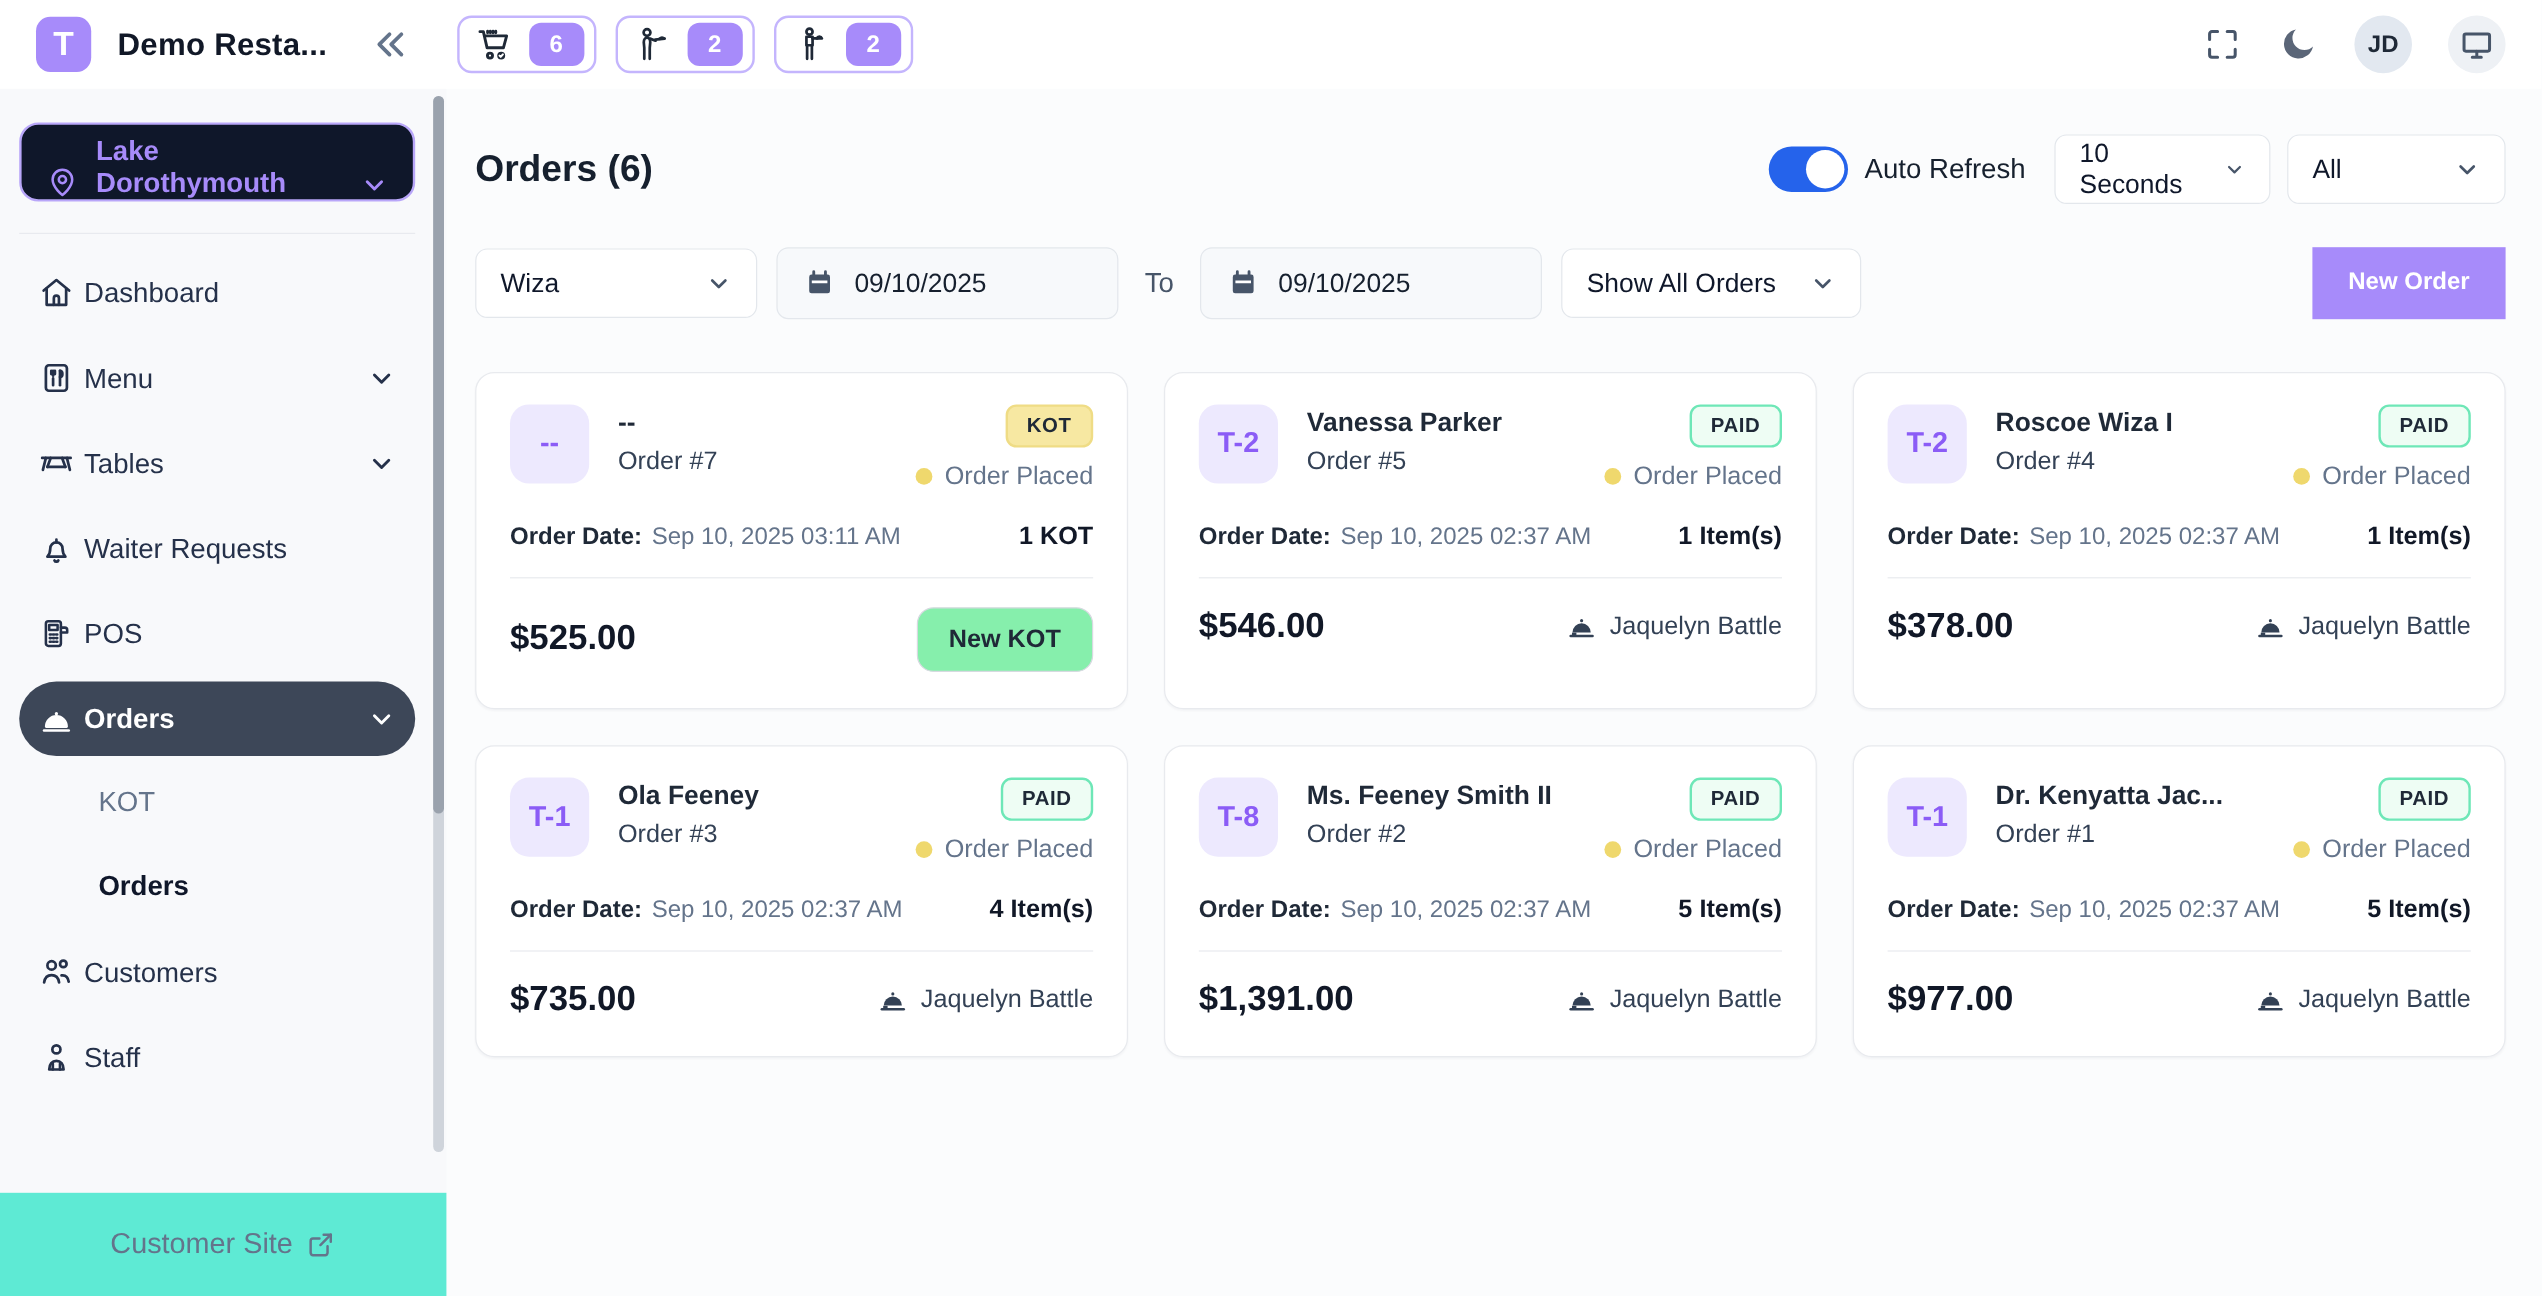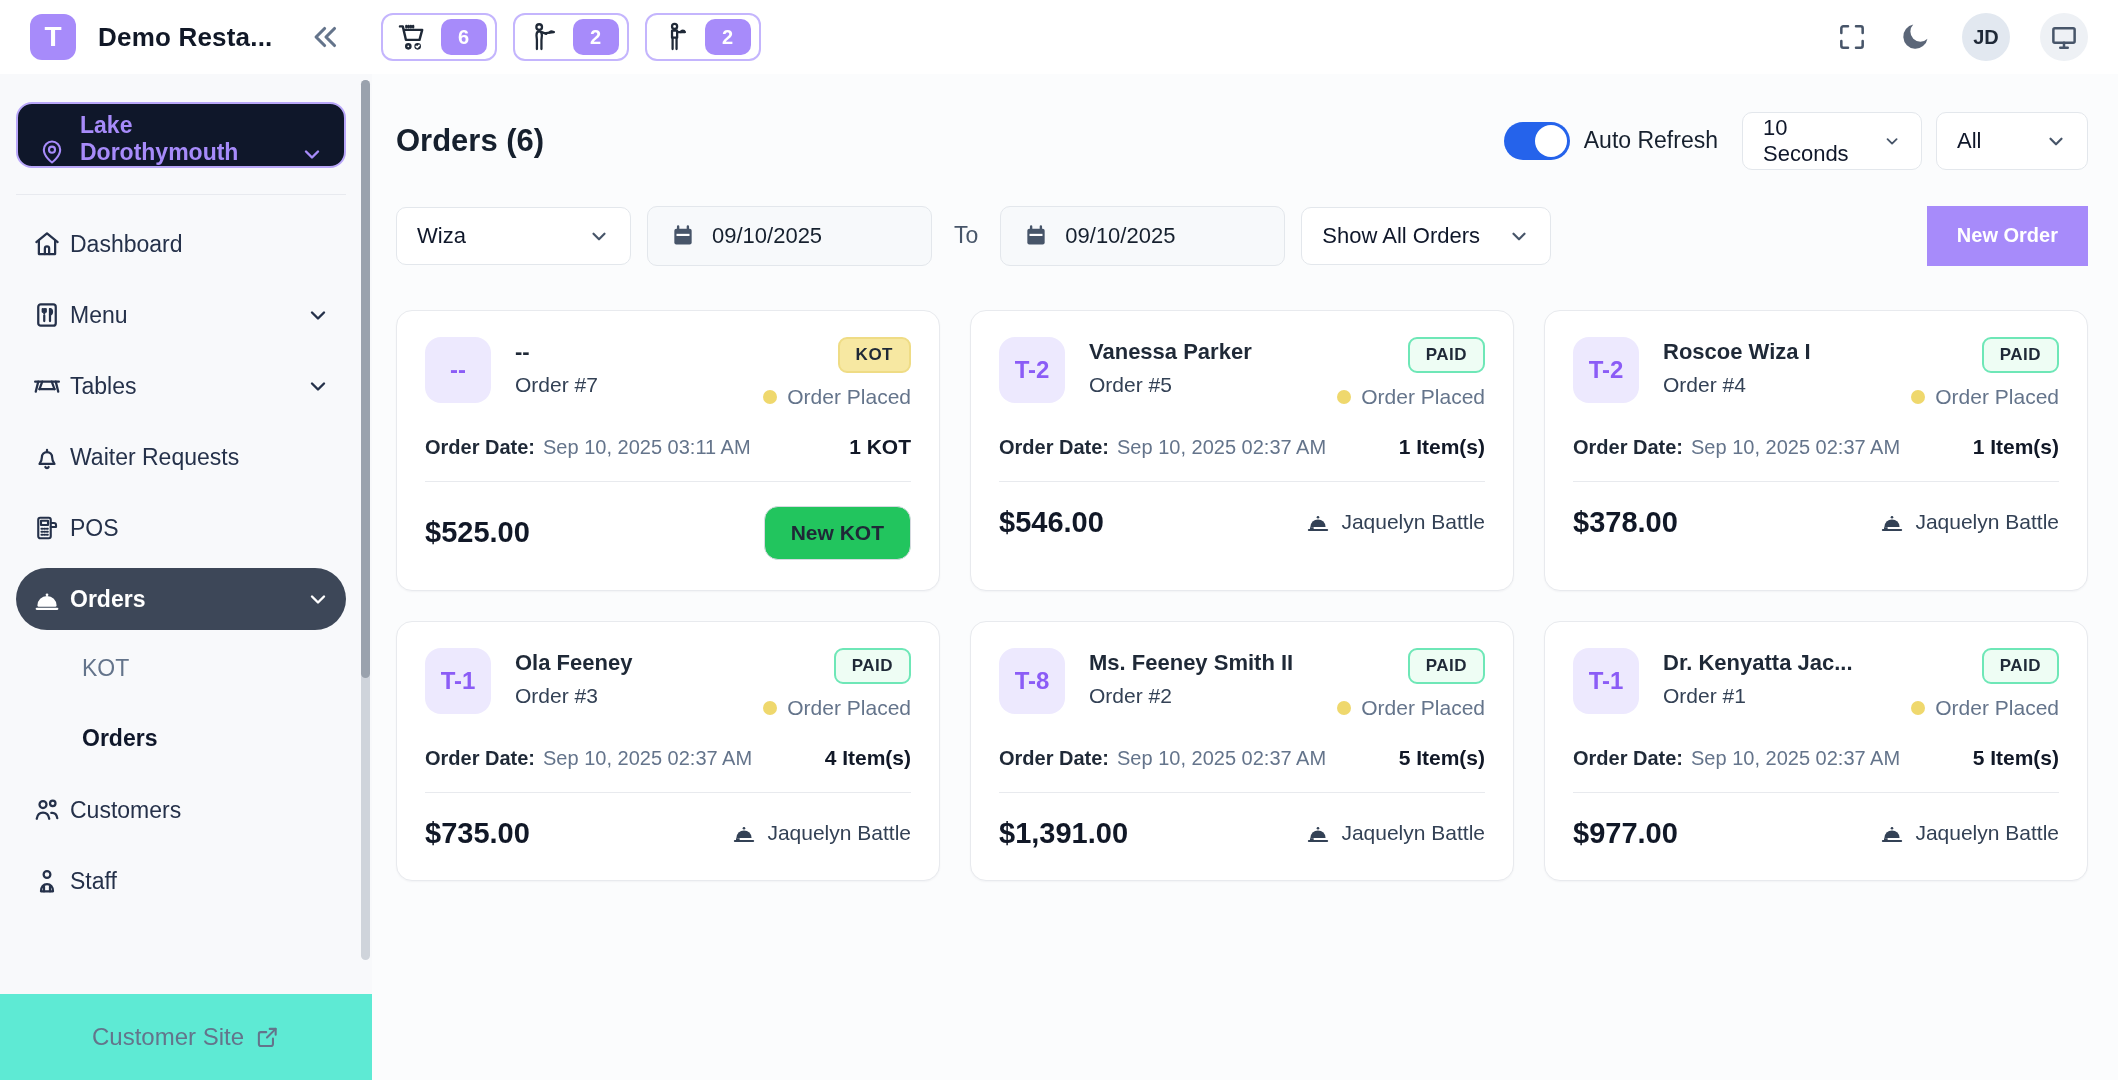--- a/index.html
+++ b/index.html
@@ -64,21 +64,21 @@
   .title-row{display:flex;align-items:center;}
   .page-title{font-size:31px;font-weight:bold;color:#16202e;}
   .title-right{margin-left:auto;display:flex;align-items:center;gap:14px;}
   .toggle{width:66px;height:38px;border-radius:19px;background:#2563eb;position:relative;cursor:pointer;flex-shrink:0;}
   .toggle .knob{position:absolute;top:3px;right:3px;width:32px;height:32px;border-radius:50%;background:#fff;}
   .auto-label{font-size:23px;color:#16202e;margin-right:10px;}
   .select{display:flex;align-items:center;gap:24px;background:#fff;border:1px solid #e3e7ec;border-radius:10px;
           height:58px;padding:0 20px;font-size:22px;color:#0f172a;cursor:pointer;box-sizing:border-box;}
   .select .chev{color:#475569;margin-left:auto;}
   .sel-interval{width:180px;}
-  .sel-scope{width:152px;}
+  .sel-scope{width:182px;}
 
   .filter-row{display:flex;align-items:center;gap:16px;margin-top:26px;}
   .sel-range{width:235px;}
   .date-input{display:flex;align-items:center;gap:16px;background:#f7f9fb;border:1px solid #e3e7ec;border-radius:10px;
               height:60px;padding:0 22px;font-size:22px;color:#16202e;width:285px;box-sizing:border-box;cursor:pointer;}
   .to-label{font-size:23px;color:#475569;margin:0 6px;}
   .sel-orders{width:250px;}
   .sel-waiter{width:248px;}
   .new-order-btn{margin-left:auto;background:#a78bfa;color:#fff;border:none;border-radius:0;
                  height:60px;padding:0 30px;font-size:20px;font-weight:bold;cursor:pointer;
@@ -100,21 +100,21 @@
   .status-badge.kot{background:#f7e8a2;border:2px solid #efdc85;}
   .state-line{display:flex;align-items:center;gap:10px;font-size:21px;color:#64748b;white-space:nowrap;}
   .dot{width:14px;height:14px;border-radius:50%;background:#efd86d;}
   .meta-row{display:flex;align-items:baseline;margin-top:26px;padding-bottom:22px;border-bottom:1px solid #e8eaee;}
   .meta-label{font-size:20px;font-weight:bold;color:#1f2937;margin-right:8px;}
   .meta-date{font-size:20px;color:#64748b;}
   .meta-count{margin-left:auto;font-size:21px;font-weight:bold;color:#111827;}
   .card-foot{display:flex;align-items:center;margin-top:24px;}
   .total{font-size:29px;font-weight:bold;color:#111827;}
   .waiter{margin-left:auto;display:flex;align-items:center;gap:10px;font-size:21px;color:#334155;}
-  .new-kot-btn{margin-left:auto;background:#22c55e;border:1px solid #d6dae0;border-radius:14px;height:54px;
+  .new-kot-btn{margin-left:auto;background:#86efac;border:1px solid #d6dae0;border-radius:14px;height:54px;
                padding:0 26px;font-size:21px;font-weight:bold;color:#1f2937;cursor:pointer;
                font-family:"Liberation Sans", sans-serif;}
   svg{display:block;}
 </style>
 </head>
 <body>
 
 <div class="app">
 
   <header class="topbar">

